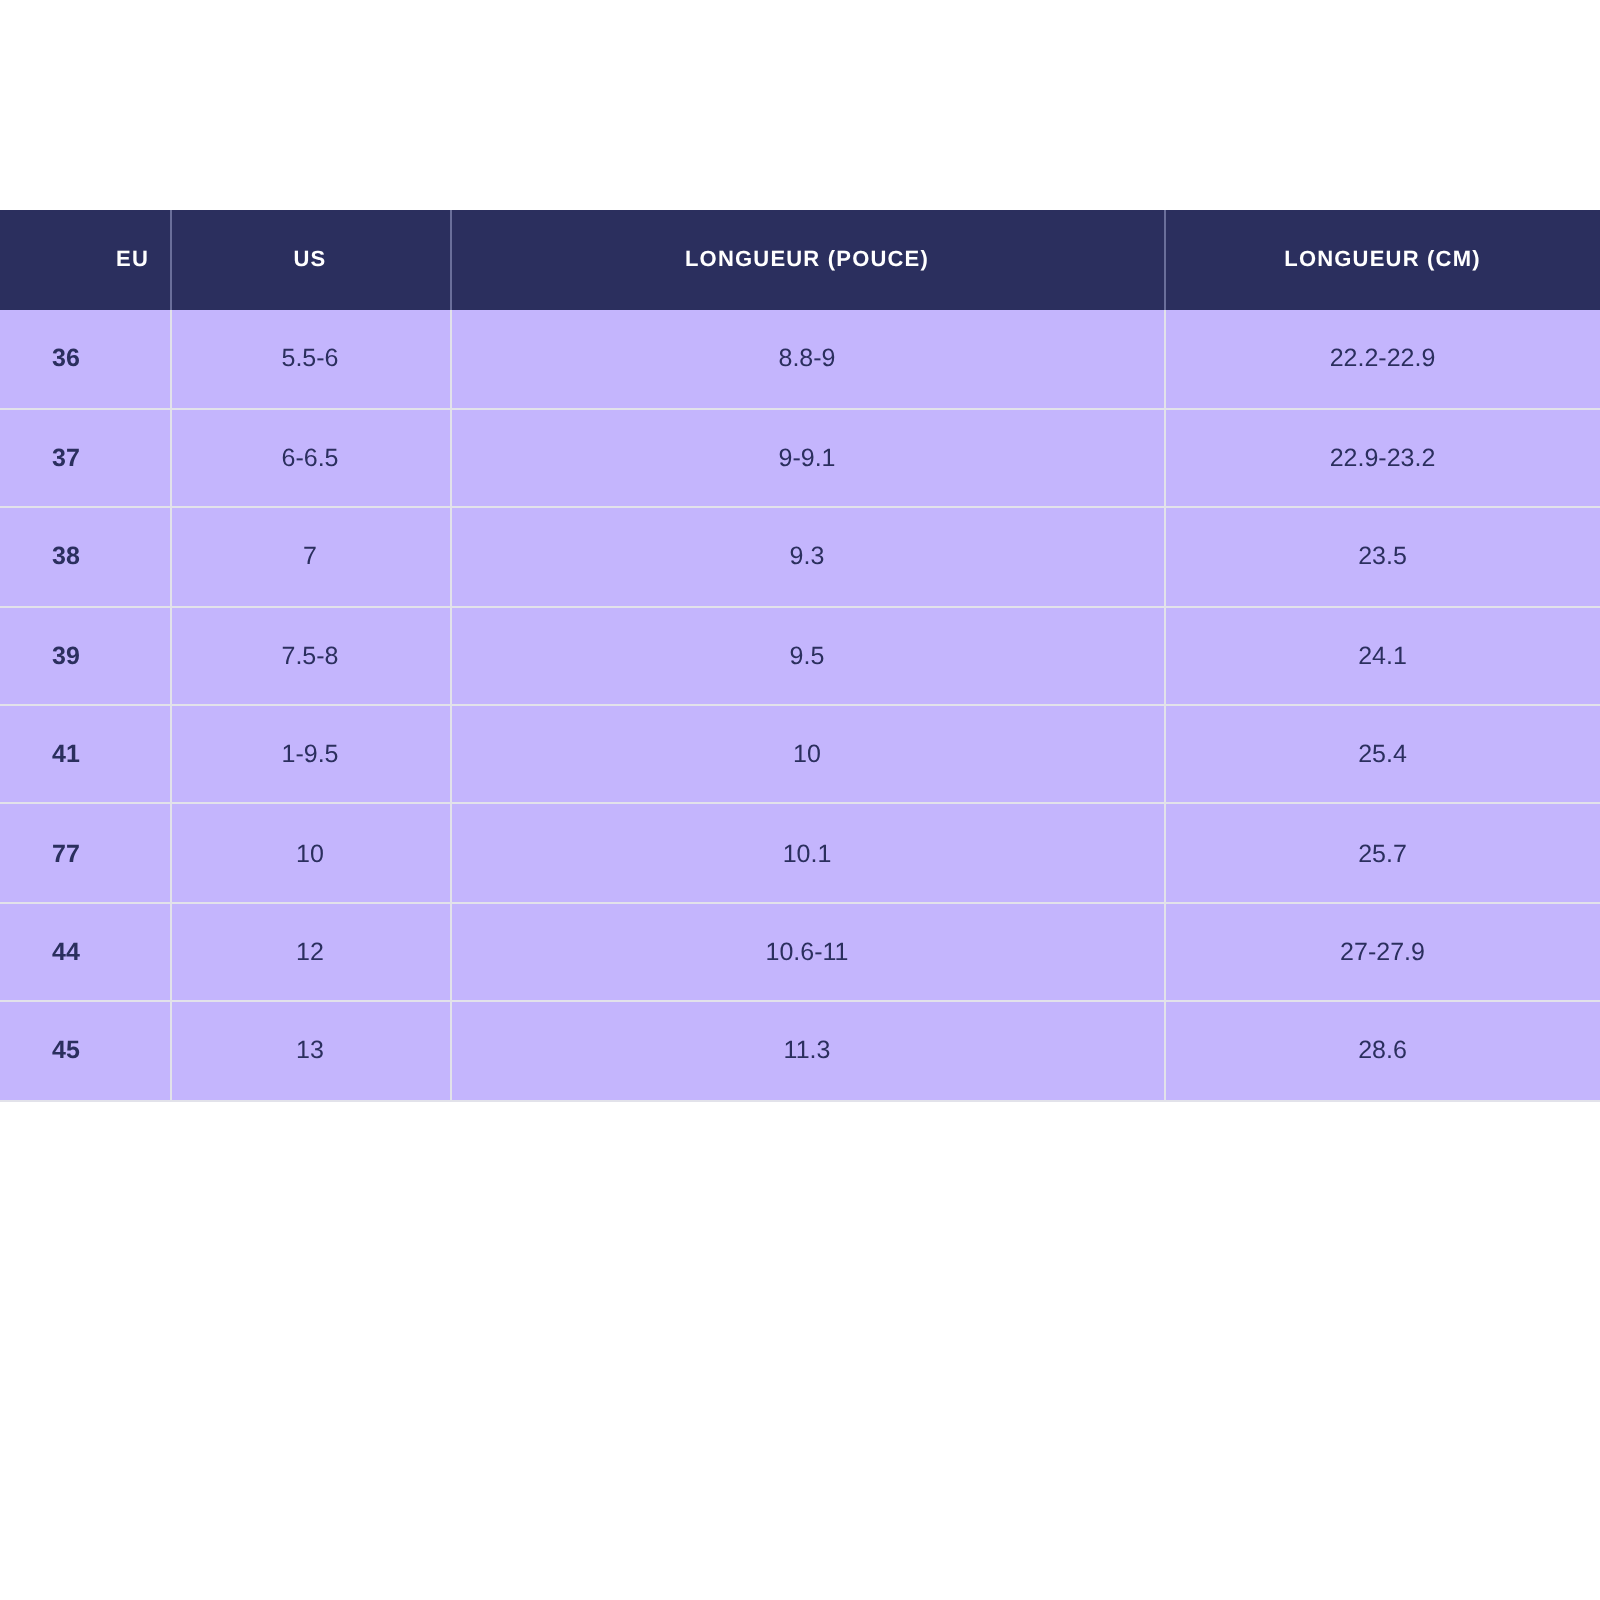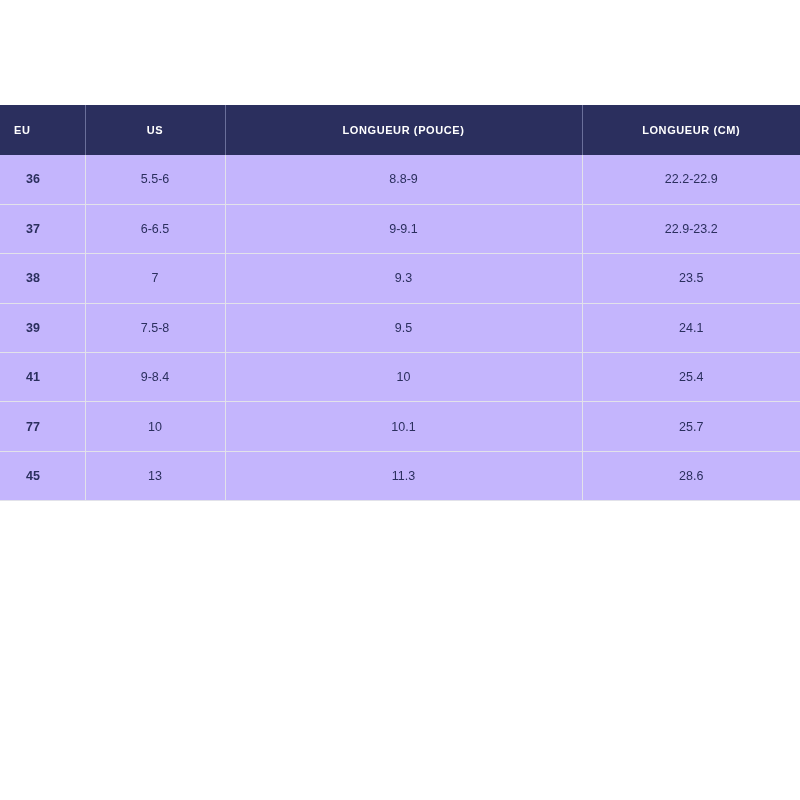--- a/index.html
+++ b/index.html
@@ -39,22 +39,22 @@
     font-weight: bold;
     letter-spacing: 0.6px;
     height: 50px;
     padding: 0 10px;
     text-align: center;
     border: none;
     box-sizing: border-box;
   }
 
   table.size-table thead th.col-eu {
-    text-align: left;
-    padding-left: 14px;
+    text-align: right;
+    padding-left: 43px;
   }
 
   table.size-table thead th.sep {
     border-left: 1px solid #6a6f9a;
   }
 
   table.size-table tbody td {
     height: 49.4px;
     font-size: 12.5px;
     color: #2b2f5e;
@@ -126,29 +126,35 @@
           <td class="last">23.5</td>
         </tr>
         <tr>
           <td class="col-eu">39</td>
           <td>7.5-8</td>
           <td>9.5</td>
           <td class="last">24.1</td>
         </tr>
         <tr>
           <td class="col-eu">41</td>
-          <td>9-8.4</td>
+          <td>1-9.5</td>
           <td>10</td>
           <td class="last">25.4</td>
         </tr>
         <tr>
           <td class="col-eu">77</td>
           <td>10</td>
           <td>10.1</td>
           <td class="last">25.7</td>
+        </tr>
+        <tr>
+          <td class="col-eu">44</td>
+          <td>12</td>
+          <td>10.6-11</td>
+          <td class="last">27-27.9</td>
         </tr>
         <tr>
           <td class="col-eu">45</td>
           <td>13</td>
           <td>11.3</td>
           <td class="last">28.6</td>
         </tr>
       </tbody>
     </table>
   </div>

